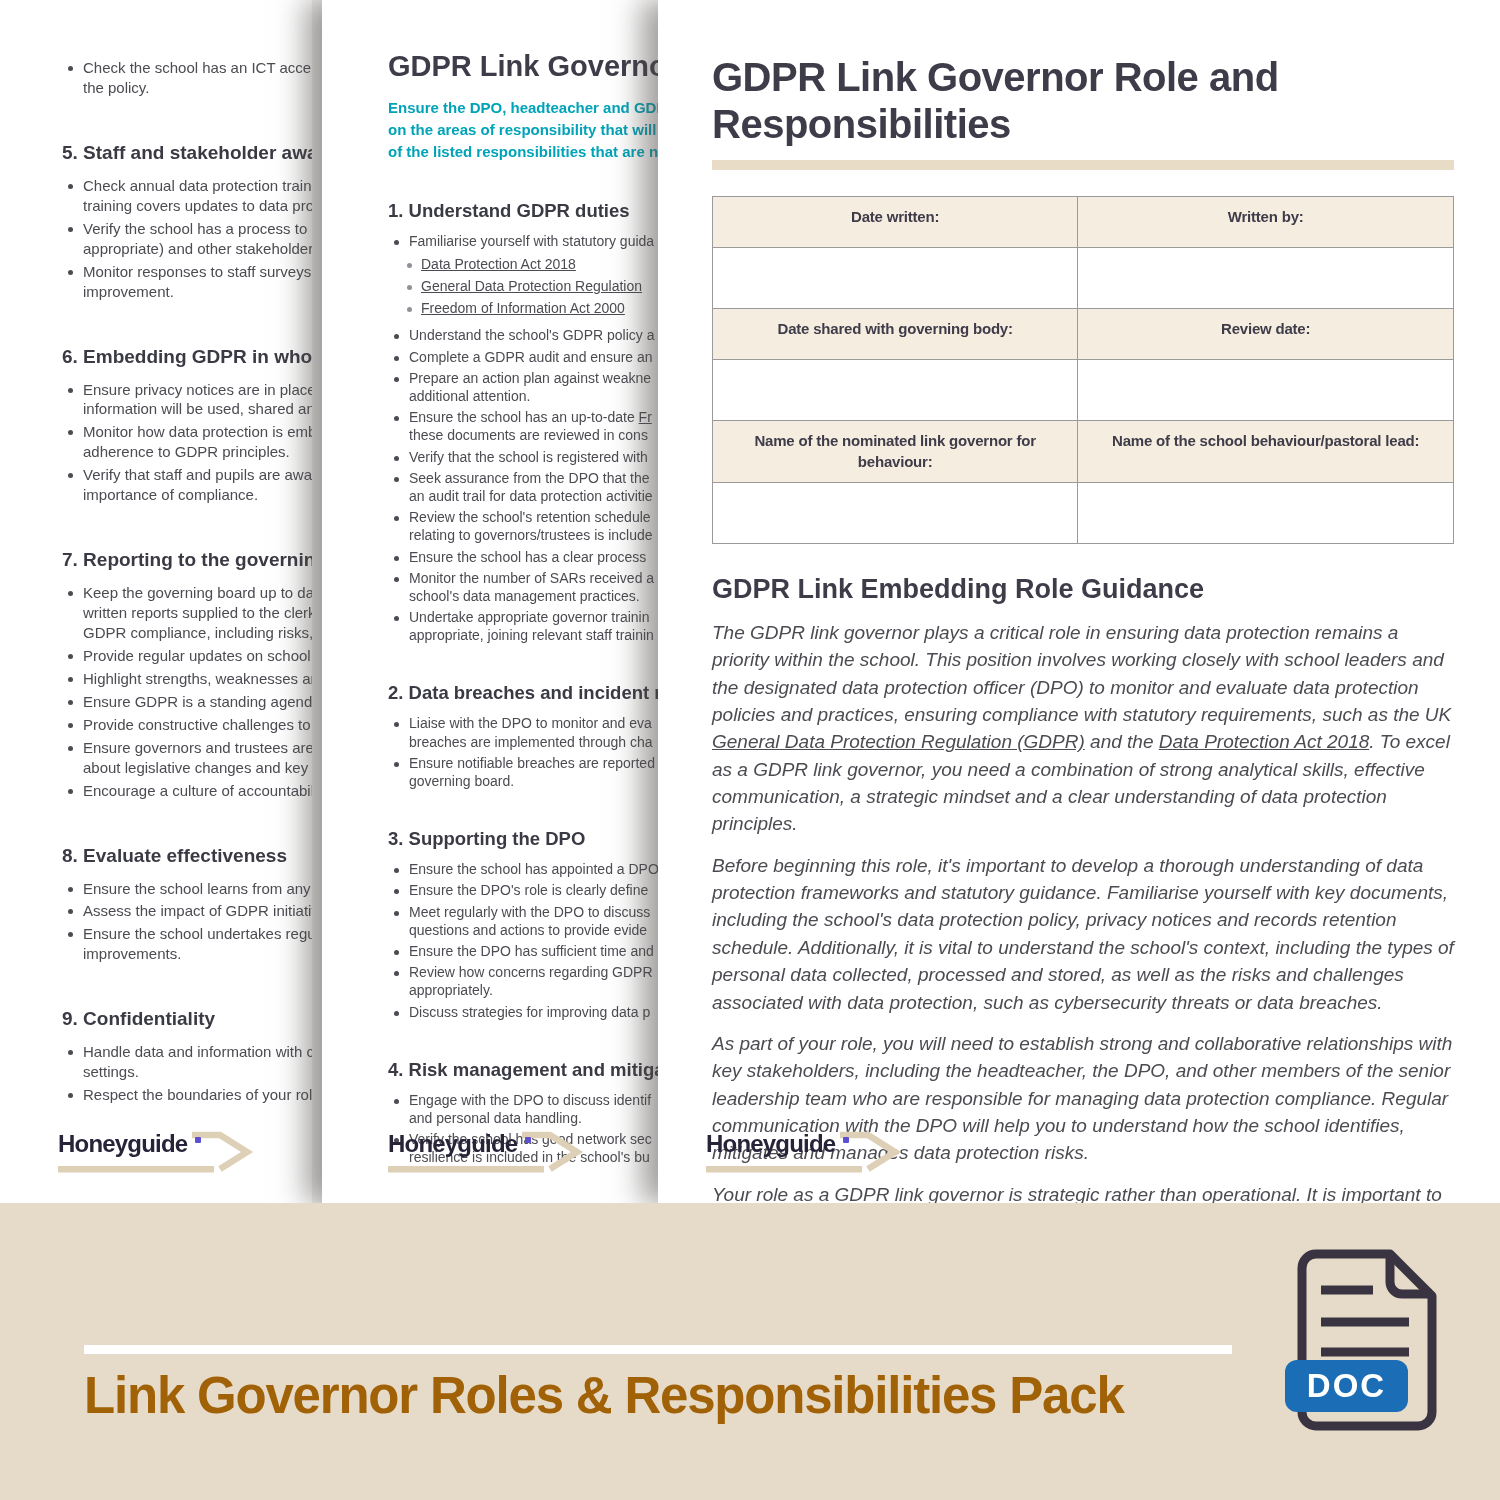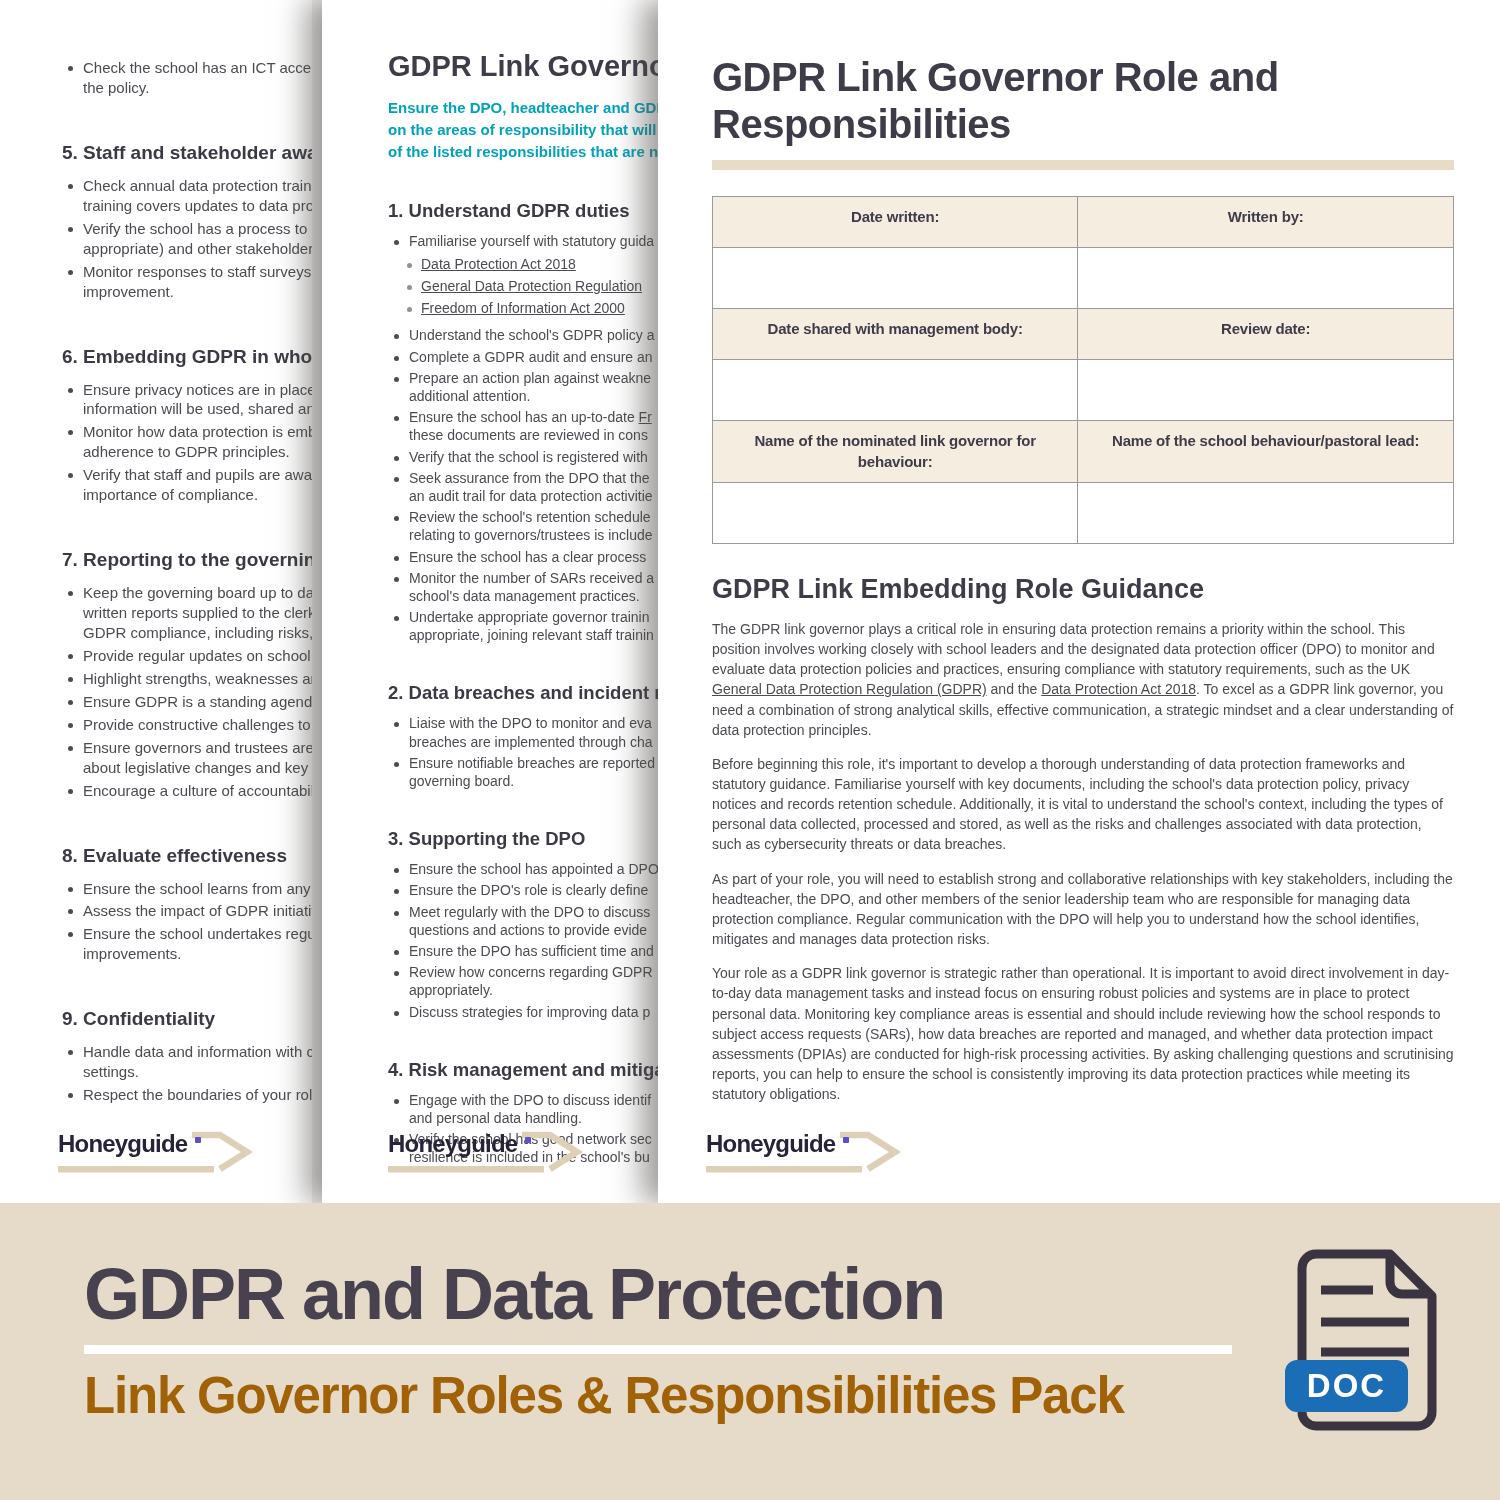--- a/index.html
+++ b/index.html
@@ -51,21 +51,21 @@
   .doc-title { font-size:40px; line-height:1.18; font-weight:700; color:#3f3c49; margin:0; letter-spacing:-0.5px; }
   .title-bar { height:10px; background:#e9dcc7; margin-top:12px; }
   table.info { border-collapse:collapse; width:100%; margin-top:26px; }
   table.info td { border:1px solid #9a9a9a; padding:10px 12px; vertical-align:top; }
   tr.label td {
     background:#f6ede1; font-weight:700; color:#3f3c49;
     font-size:15px; letter-spacing:-0.2px; line-height:1.35; height:30px;text-align:center;
   }
   tr.blank td { height:40px; background:#ffffff; }
   h2.guidance { font-size:27px; font-weight:700; color:#3f3c49; margin:30px 0 6px 0; }
-  .para { font-size:14px; line-height:1.44; color:#4b4b52; margin:14px 0 0 0; }
+  .para { font-size:19px; line-height:1.44; color:#4b4b52; margin:14px 0 0 0;font-style:italic; }
 
   
   .logo { position:absolute; bottom:26px; width:212px; height:48px; }
   .page-left .logo { left:58px; } .page-mid .logo { left:66px; } .page-right .logo { left:48px; }
   .logo svg.decor { position:absolute; left:0; top:0; }
   .logo .word {
     position:absolute; left:0; top:1px; font-size:24px; font-weight:700;
     color:#272339; letter-spacing:-0.8px; white-space:nowrap;
   }
   .logo .idot { position:absolute; left:137px; top:8px; width:5.5px; height:5.5px; background:#5c4fd0; border-radius:1px; }
@@ -258,21 +258,21 @@
         <tbody>
           <tr class="label">
             <td>Date written:</td>
             <td>Written by:</td>
           </tr>
           <tr class="blank">
             <td></td>
             <td></td>
           </tr>
           <tr class="label">
-            <td>Date shared with management body:</td>
+            <td>Date shared with governing body:</td>
             <td>Review date:</td>
           </tr>
           <tr class="blank">
             <td></td>
             <td></td>
           </tr>
           <tr class="label">
             <td>Name of the nominated link governor for behaviour:</td>
             <td>Name of the school behaviour/pastoral lead:</td>
           </tr>
@@ -294,21 +294,20 @@
         <rect x="0" y="37" width="156" height="6.5" fill="#ddd0b6"></rect>
         <path d="M134 6 L162 6 L189 23 L162 40" fill="none" stroke="#ddd0b6" stroke-width="6.5"></path>
       </svg>
       <span class="word">Honeyguide</span>
       <span class="idot"></span>
     </div>
   </section>
 </div>
 
 <div class="banner">
-  <div class="title">GDPR and Data Protection</div>
   <div class="divider"></div>
   <div class="subtitle">Link Governor Roles &amp; Responsibilities Pack</div>
 
   <div class="doc-icon">
     <svg width="160" height="192" viewBox="0 0 160 192">
       <path d="M105 6 H31 A14 14 0 0 0 17 20 V164 A14 14 0 0 0 31 178 H133 A14 14 0 0 0 147 164 V48 Z" fill="none" stroke="#3a3442" stroke-width="9" stroke-linejoin="round"></path>
       <path d="M105 6 V34 A12 12 0 0 0 117 46 H147" fill="none" stroke="#3a3442" stroke-width="9" stroke-linejoin="round"></path>
       <line x1="36" y1="42" x2="88" y2="42" stroke="#3a3442" stroke-width="9"></line>
       <line x1="36" y1="74" x2="124" y2="74" stroke="#3a3442" stroke-width="9"></line>
       <line x1="36" y1="104" x2="124" y2="104" stroke="#3a3442" stroke-width="9"></line>

